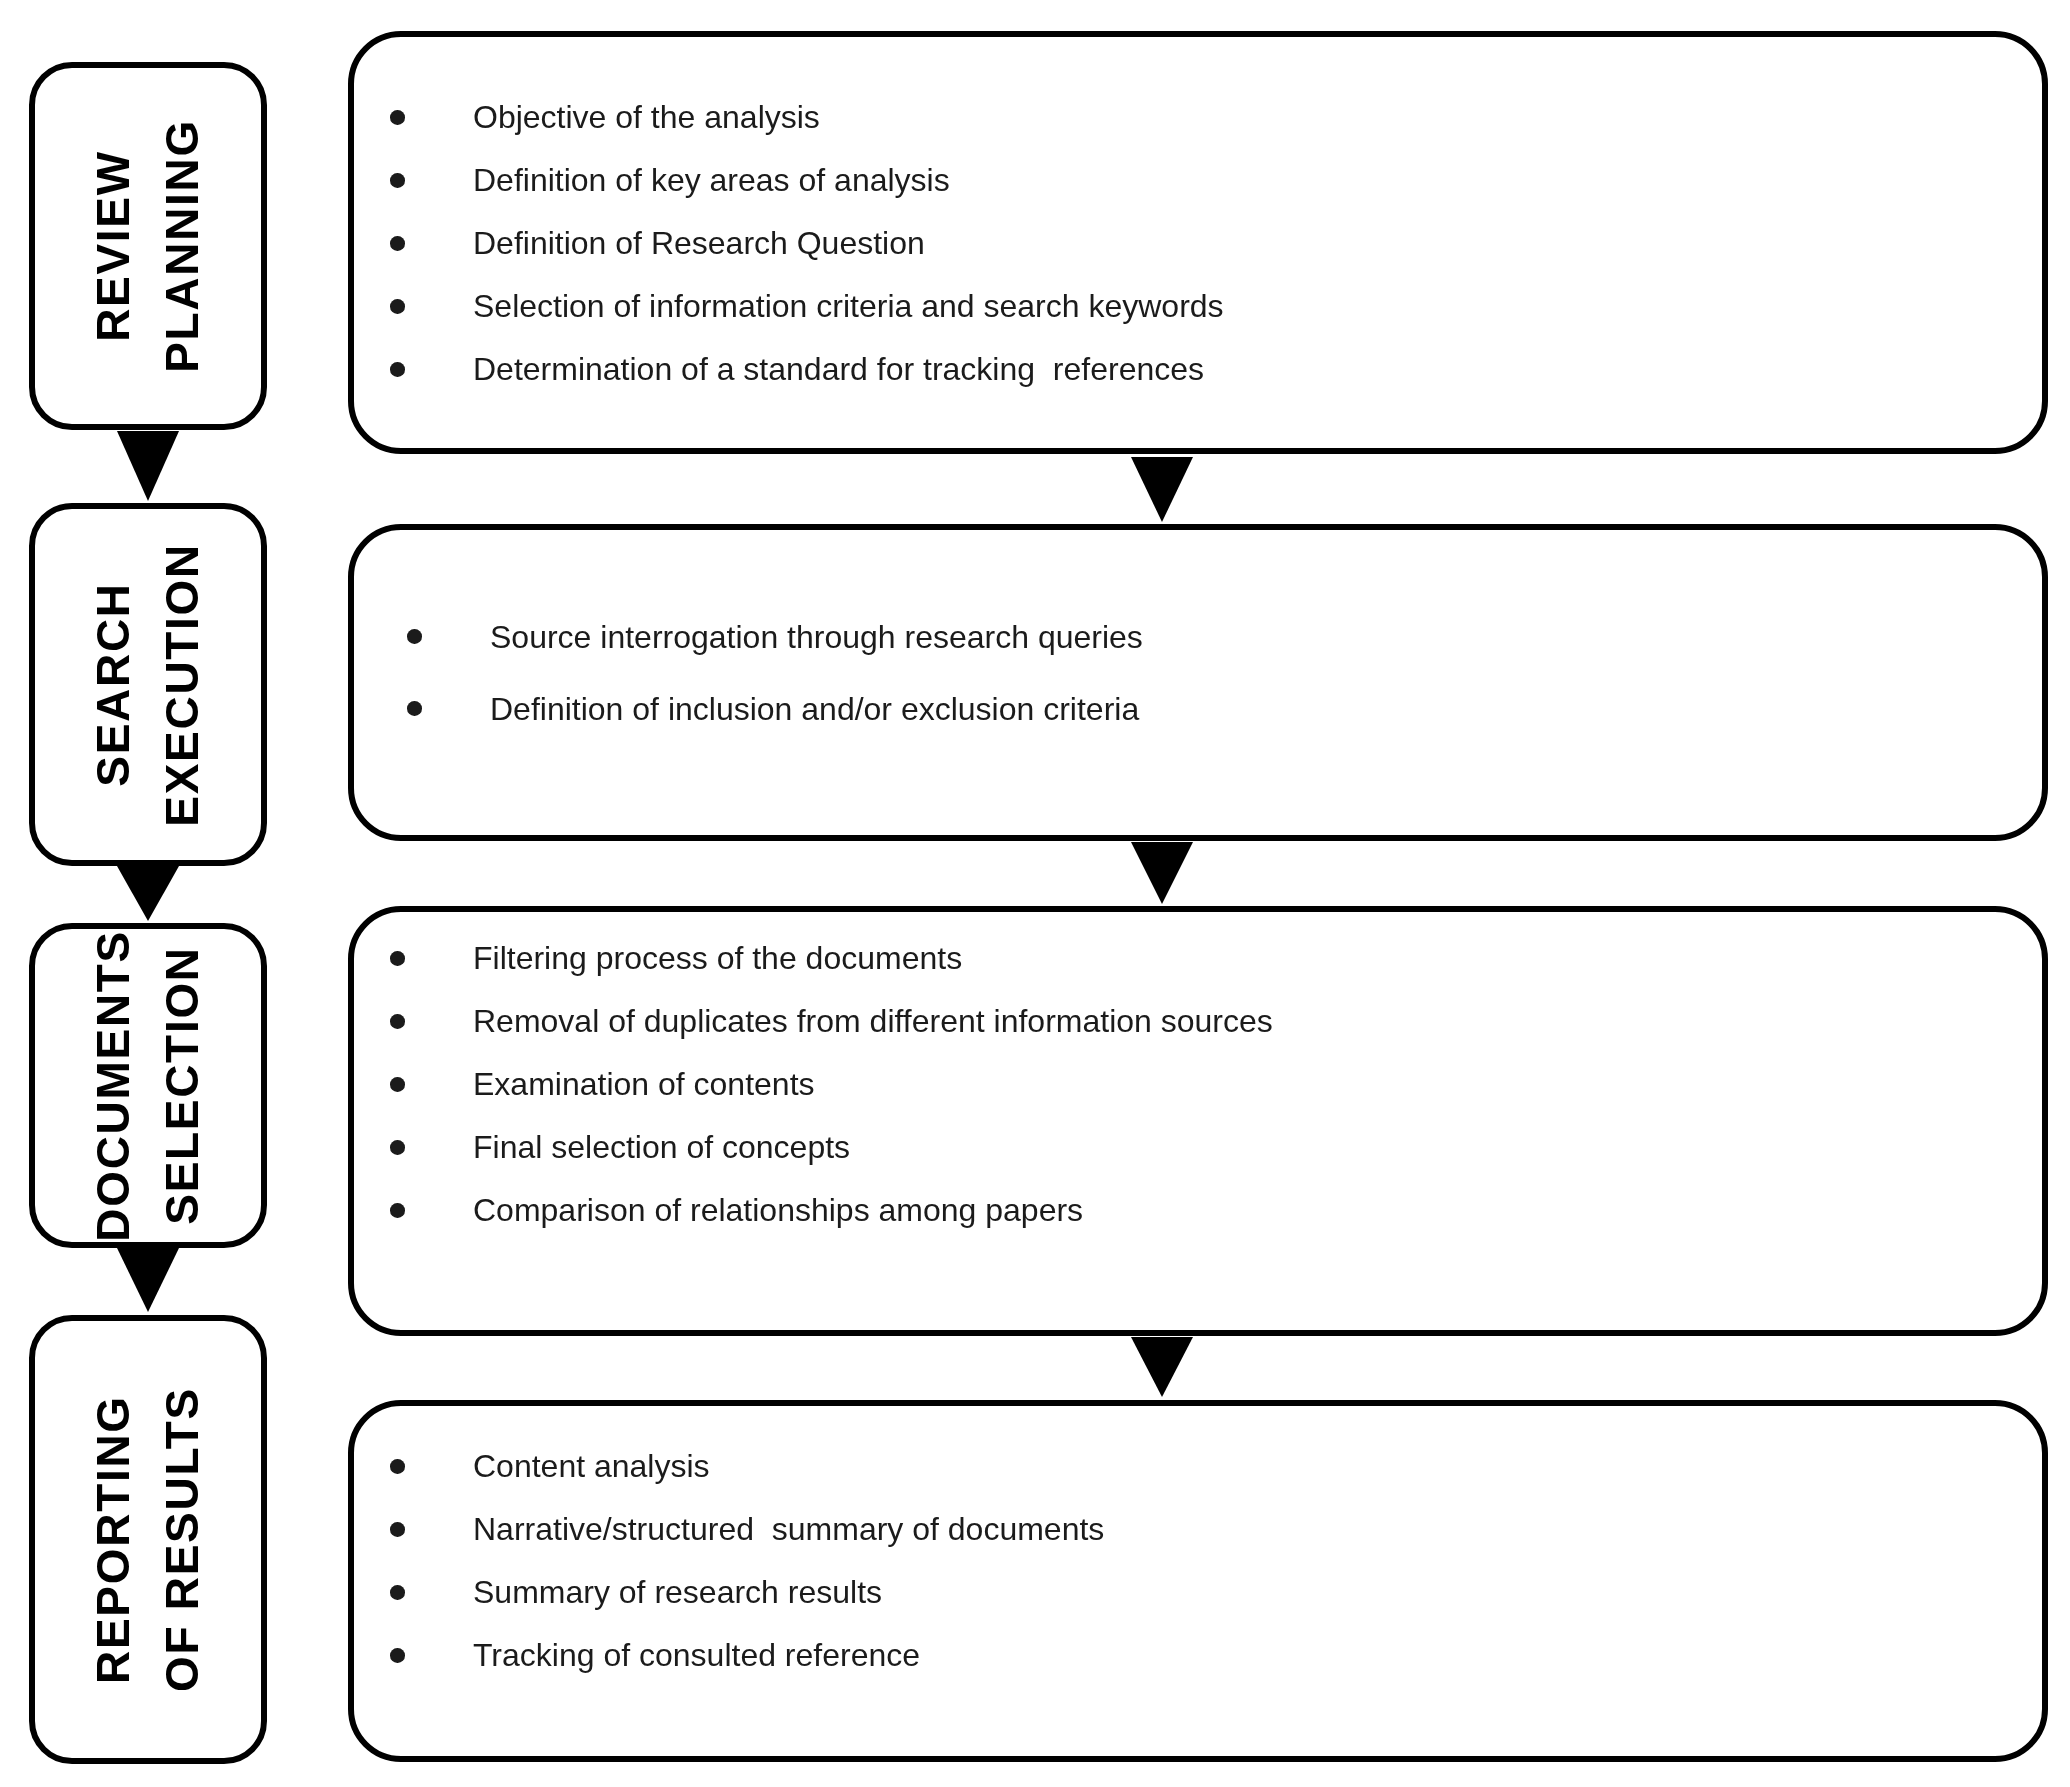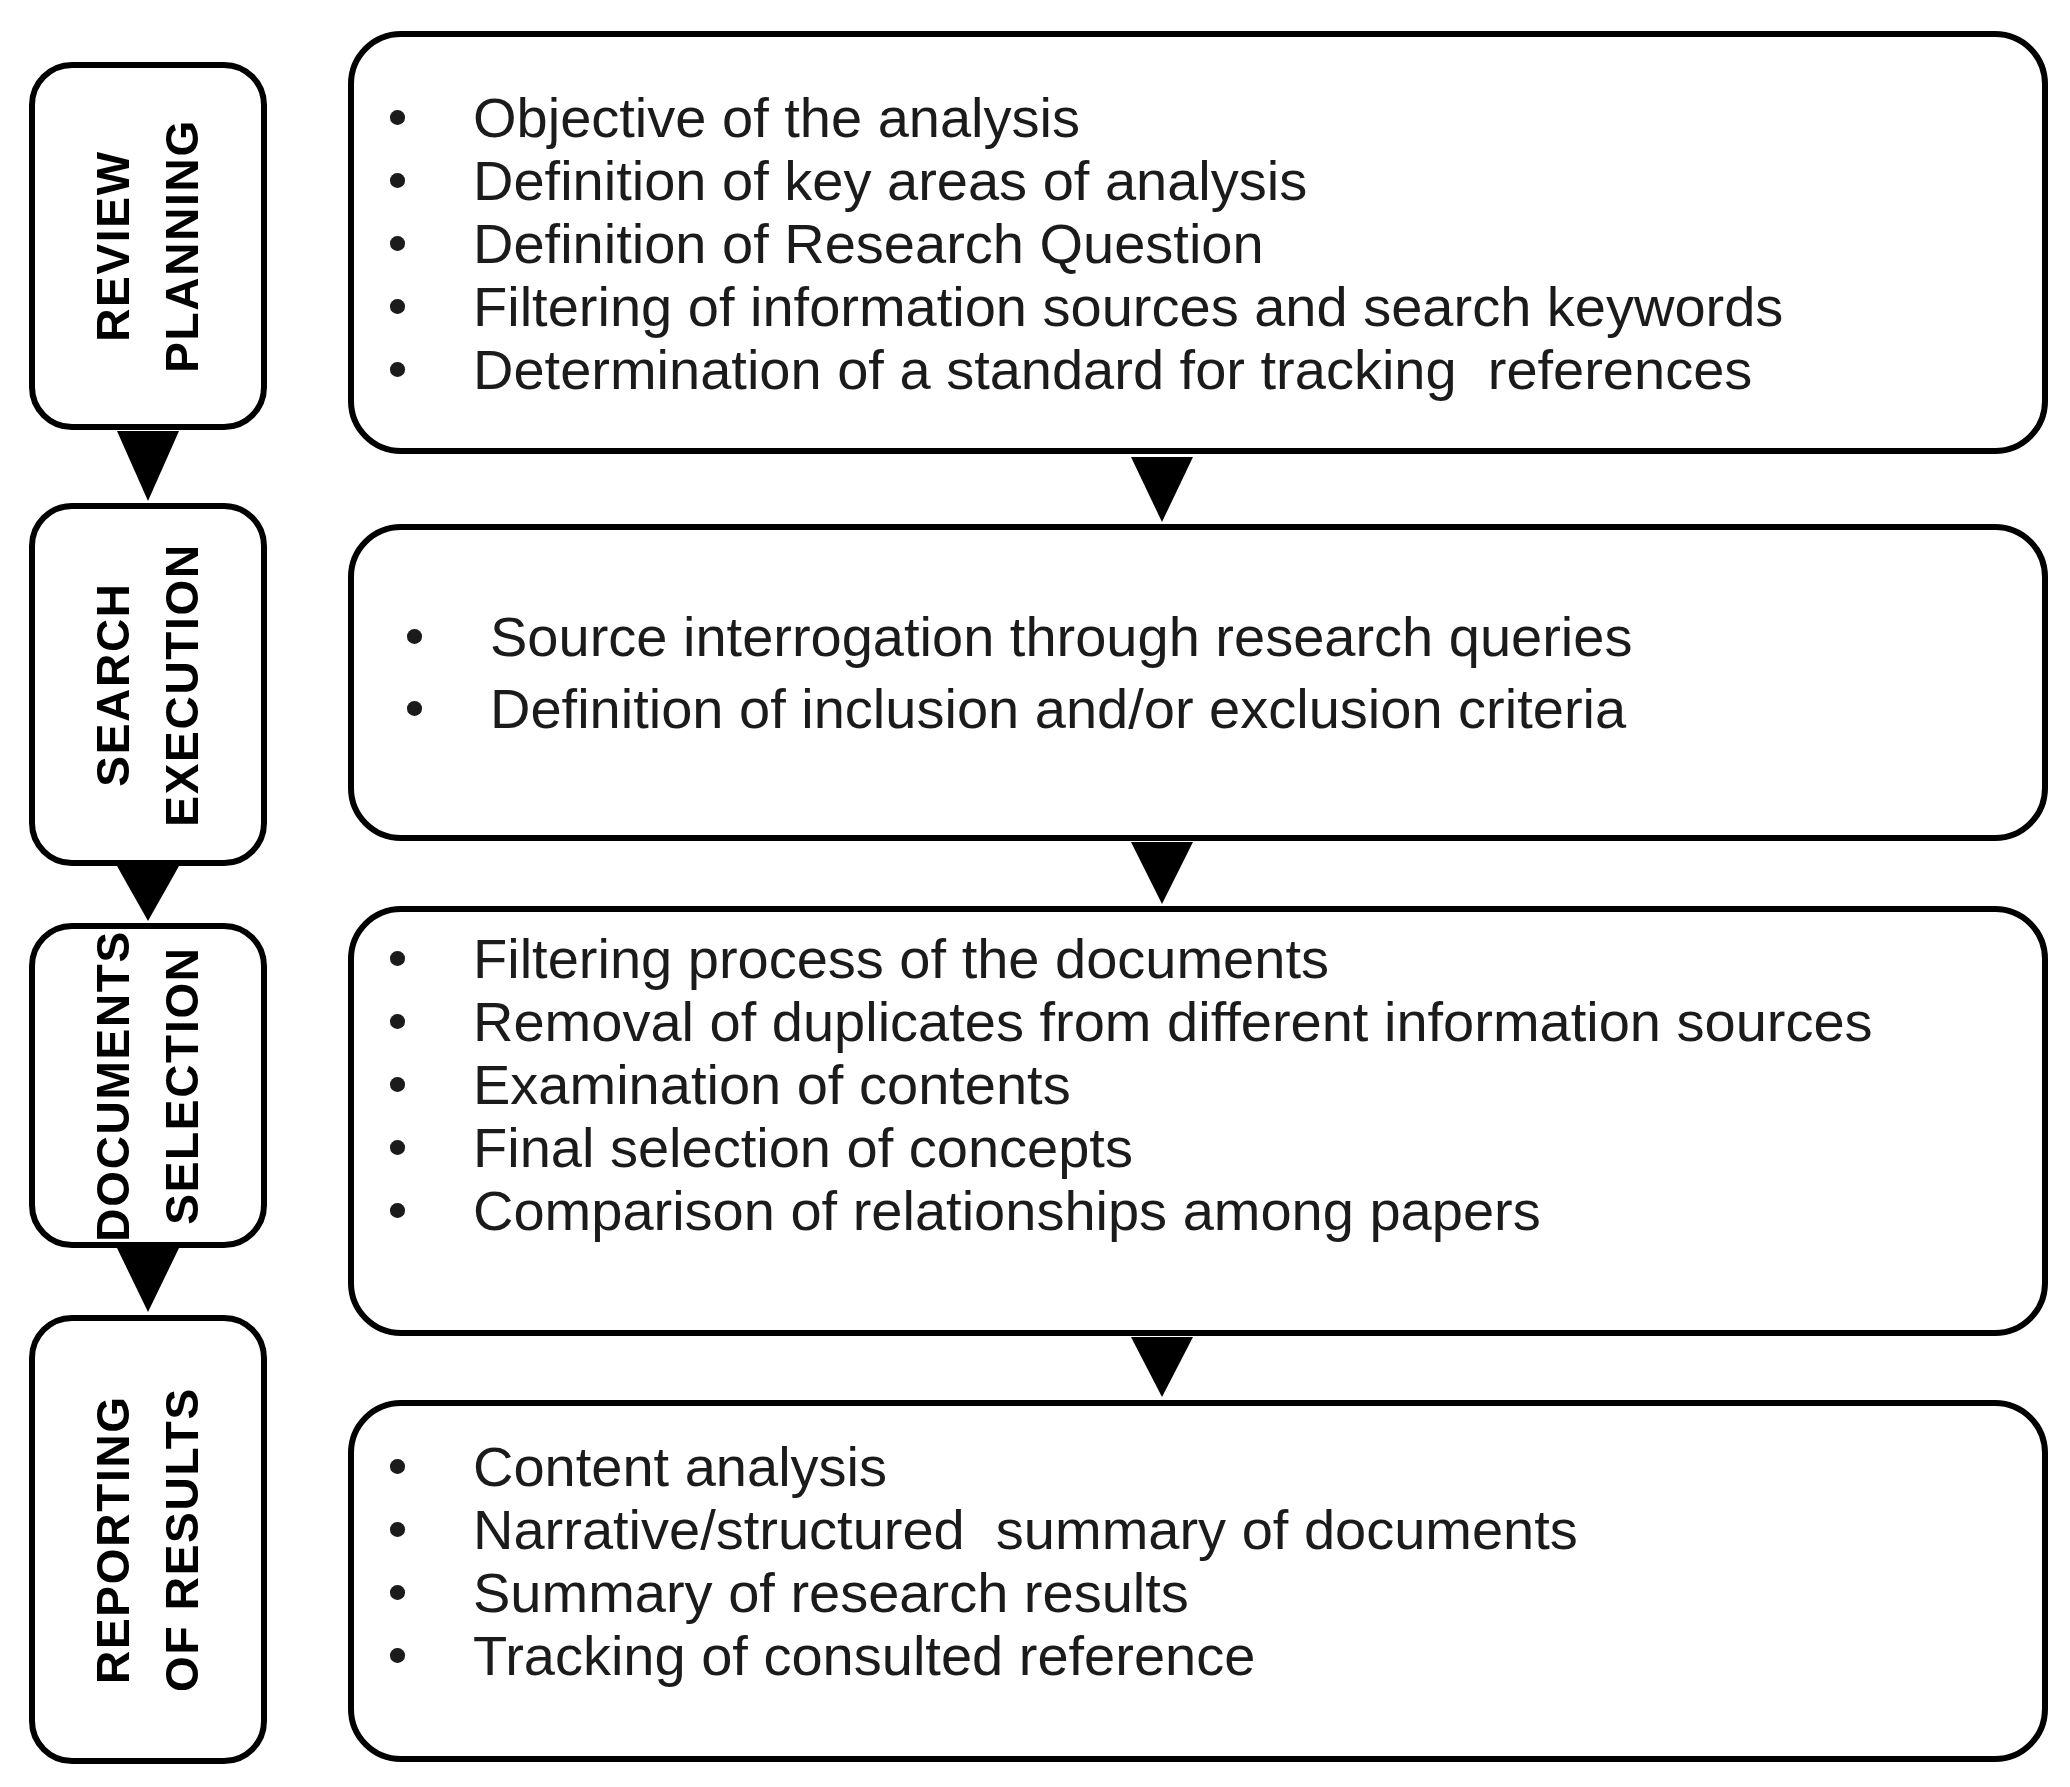--- a/index.html
+++ b/index.html
@@ -55,21 +55,21 @@
     border-radius:53px;
     background:var(--background);
     overflow:hidden;
   }
   .bullet-list{
     list-style:none;
   }
   .bullet-item{
     position:relative;
     padding-left:86px;
-    font-size:56px;
+    font-size:32px;
     line-height:63px;
     white-space:pre-wrap;
     color:var(--text);
   }
   .bullet-item::before{
     content:"";
     position:absolute;
     left:3.4px;
     top:24px;
     width:14.6px;
@@ -119,21 +119,21 @@
         <div class="label-text">
           <span class="label-line">REVIEW</span>
           <span class="label-line">PLANNING</span>
         </div>
       </div>
       <div class="content-box">
         <ul class="bullet-list">
           <li class="bullet-item">Objective of the analysis</li>
           <li class="bullet-item">Definition of key areas of analysis</li>
           <li class="bullet-item">Definition of Research Question</li>
-          <li class="bullet-item">Filtering of information sources and search keywords</li>
+          <li class="bullet-item">Selection of information criteria and search keywords</li>
           <li class="bullet-item">Determination of a standard for tracking  references</li>
         </ul>
       </div>
       <div class="arrow arrow-left"></div>
       <div class="arrow arrow-right"></div>
     </section>
     <section class="stage stage-2">
       <div class="label-box">
         <div class="label-text">
           <span class="label-line">SEARCH</span>

